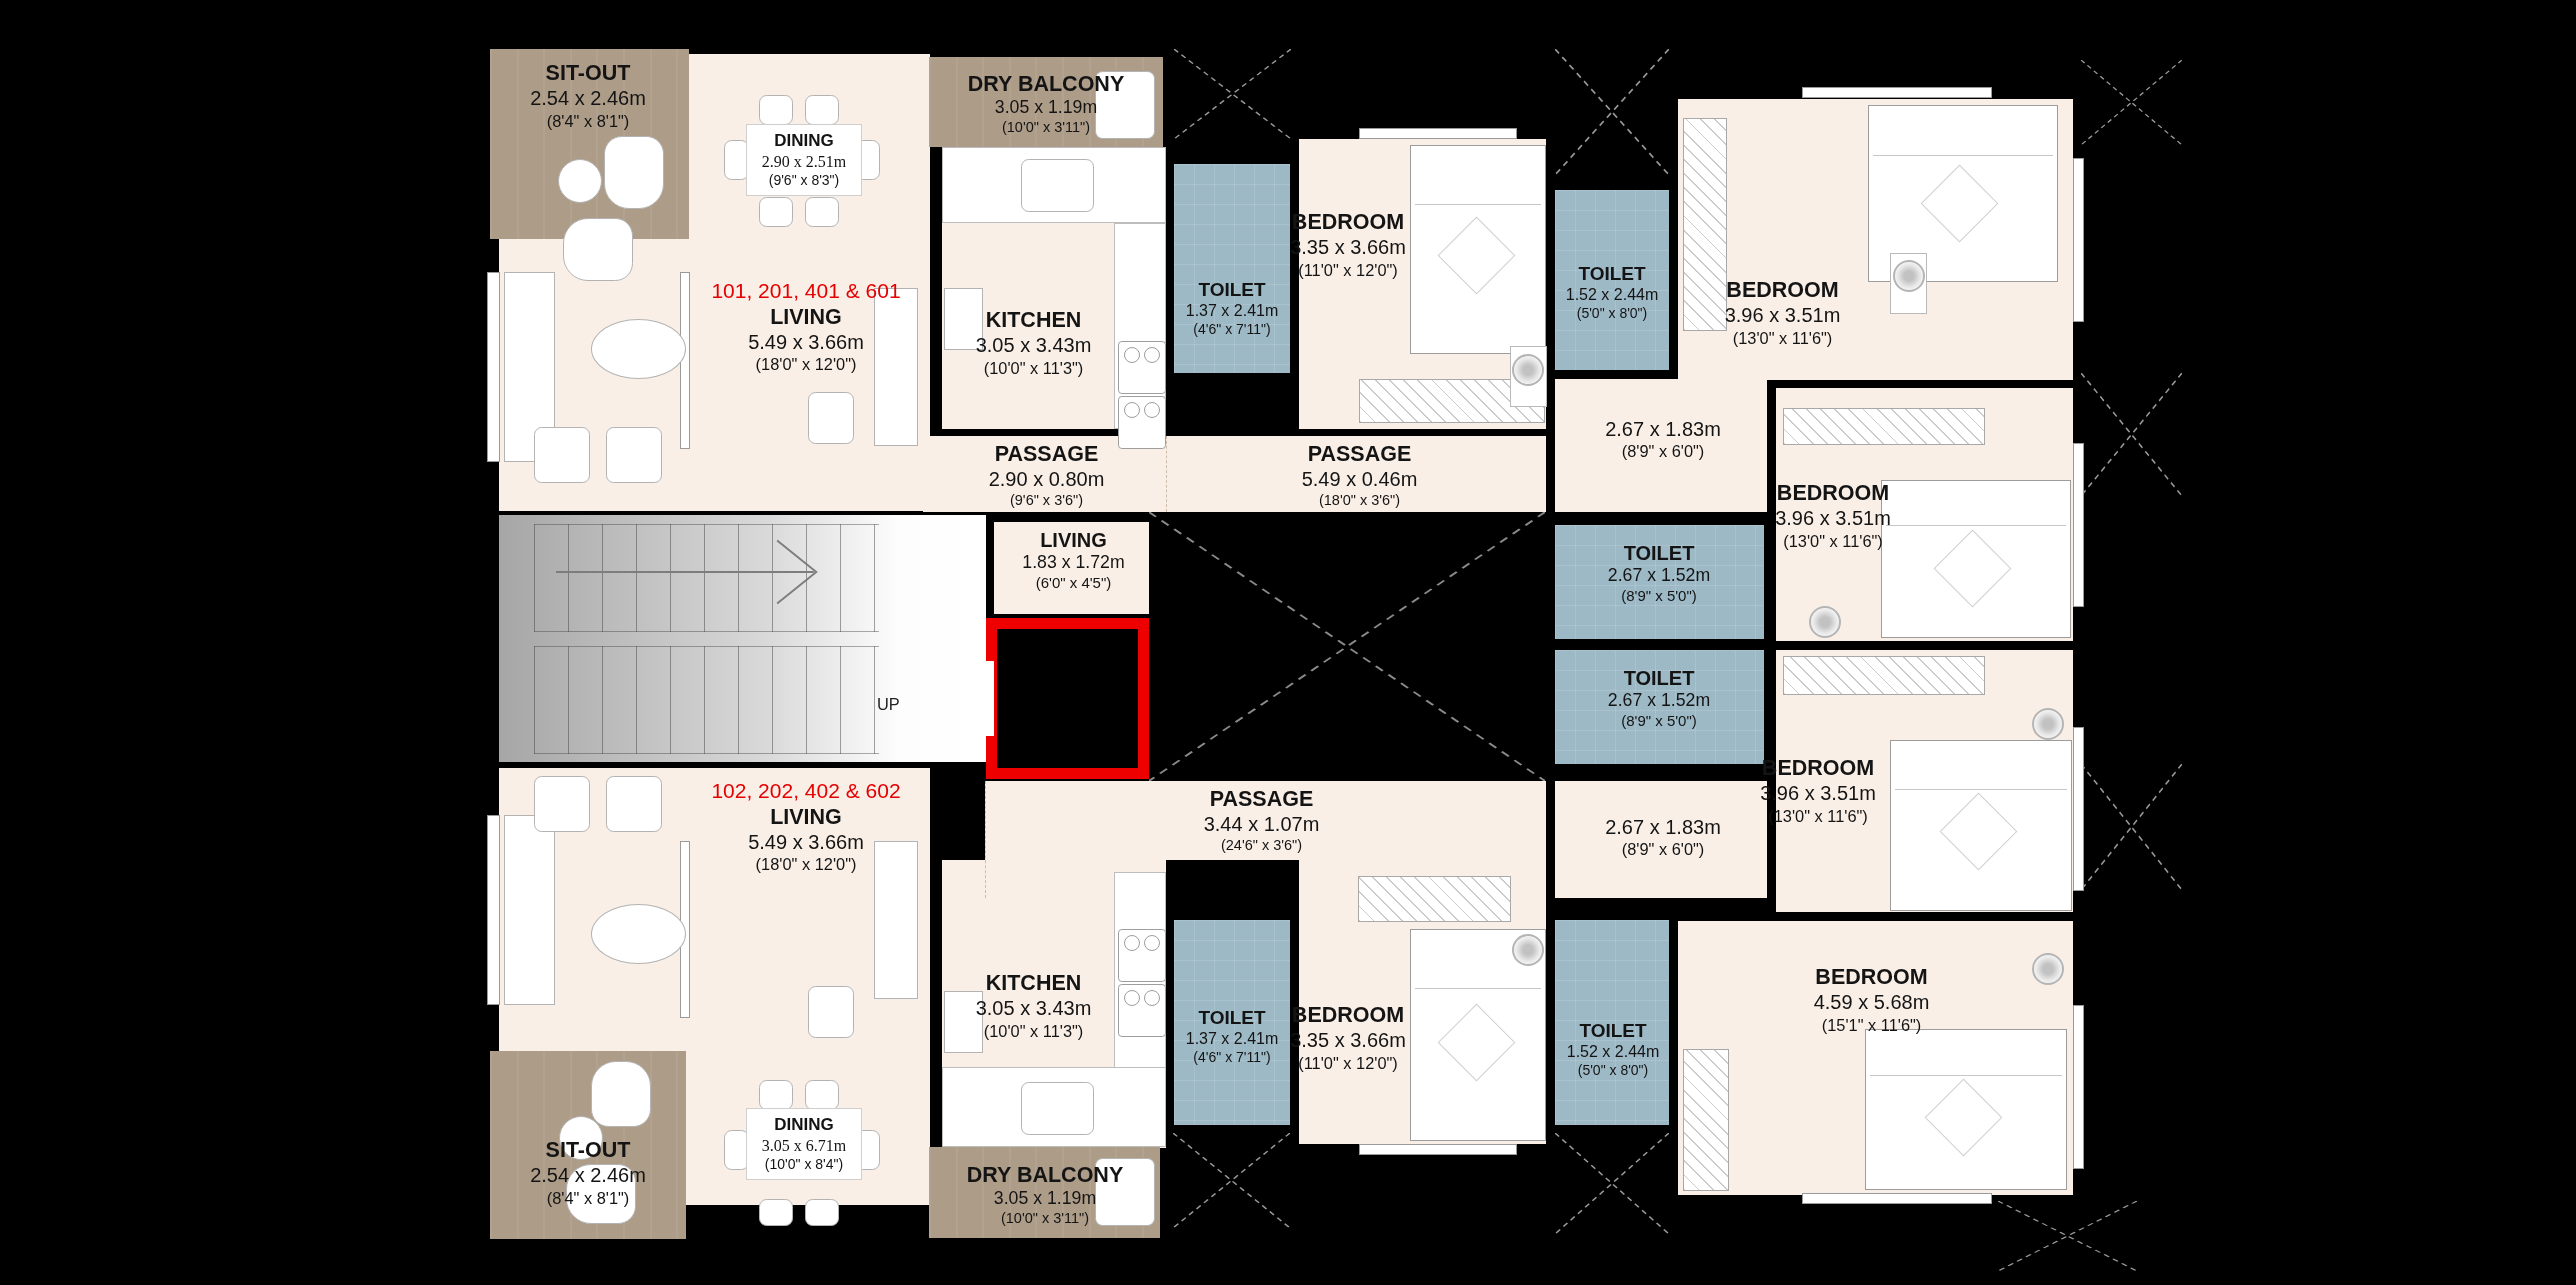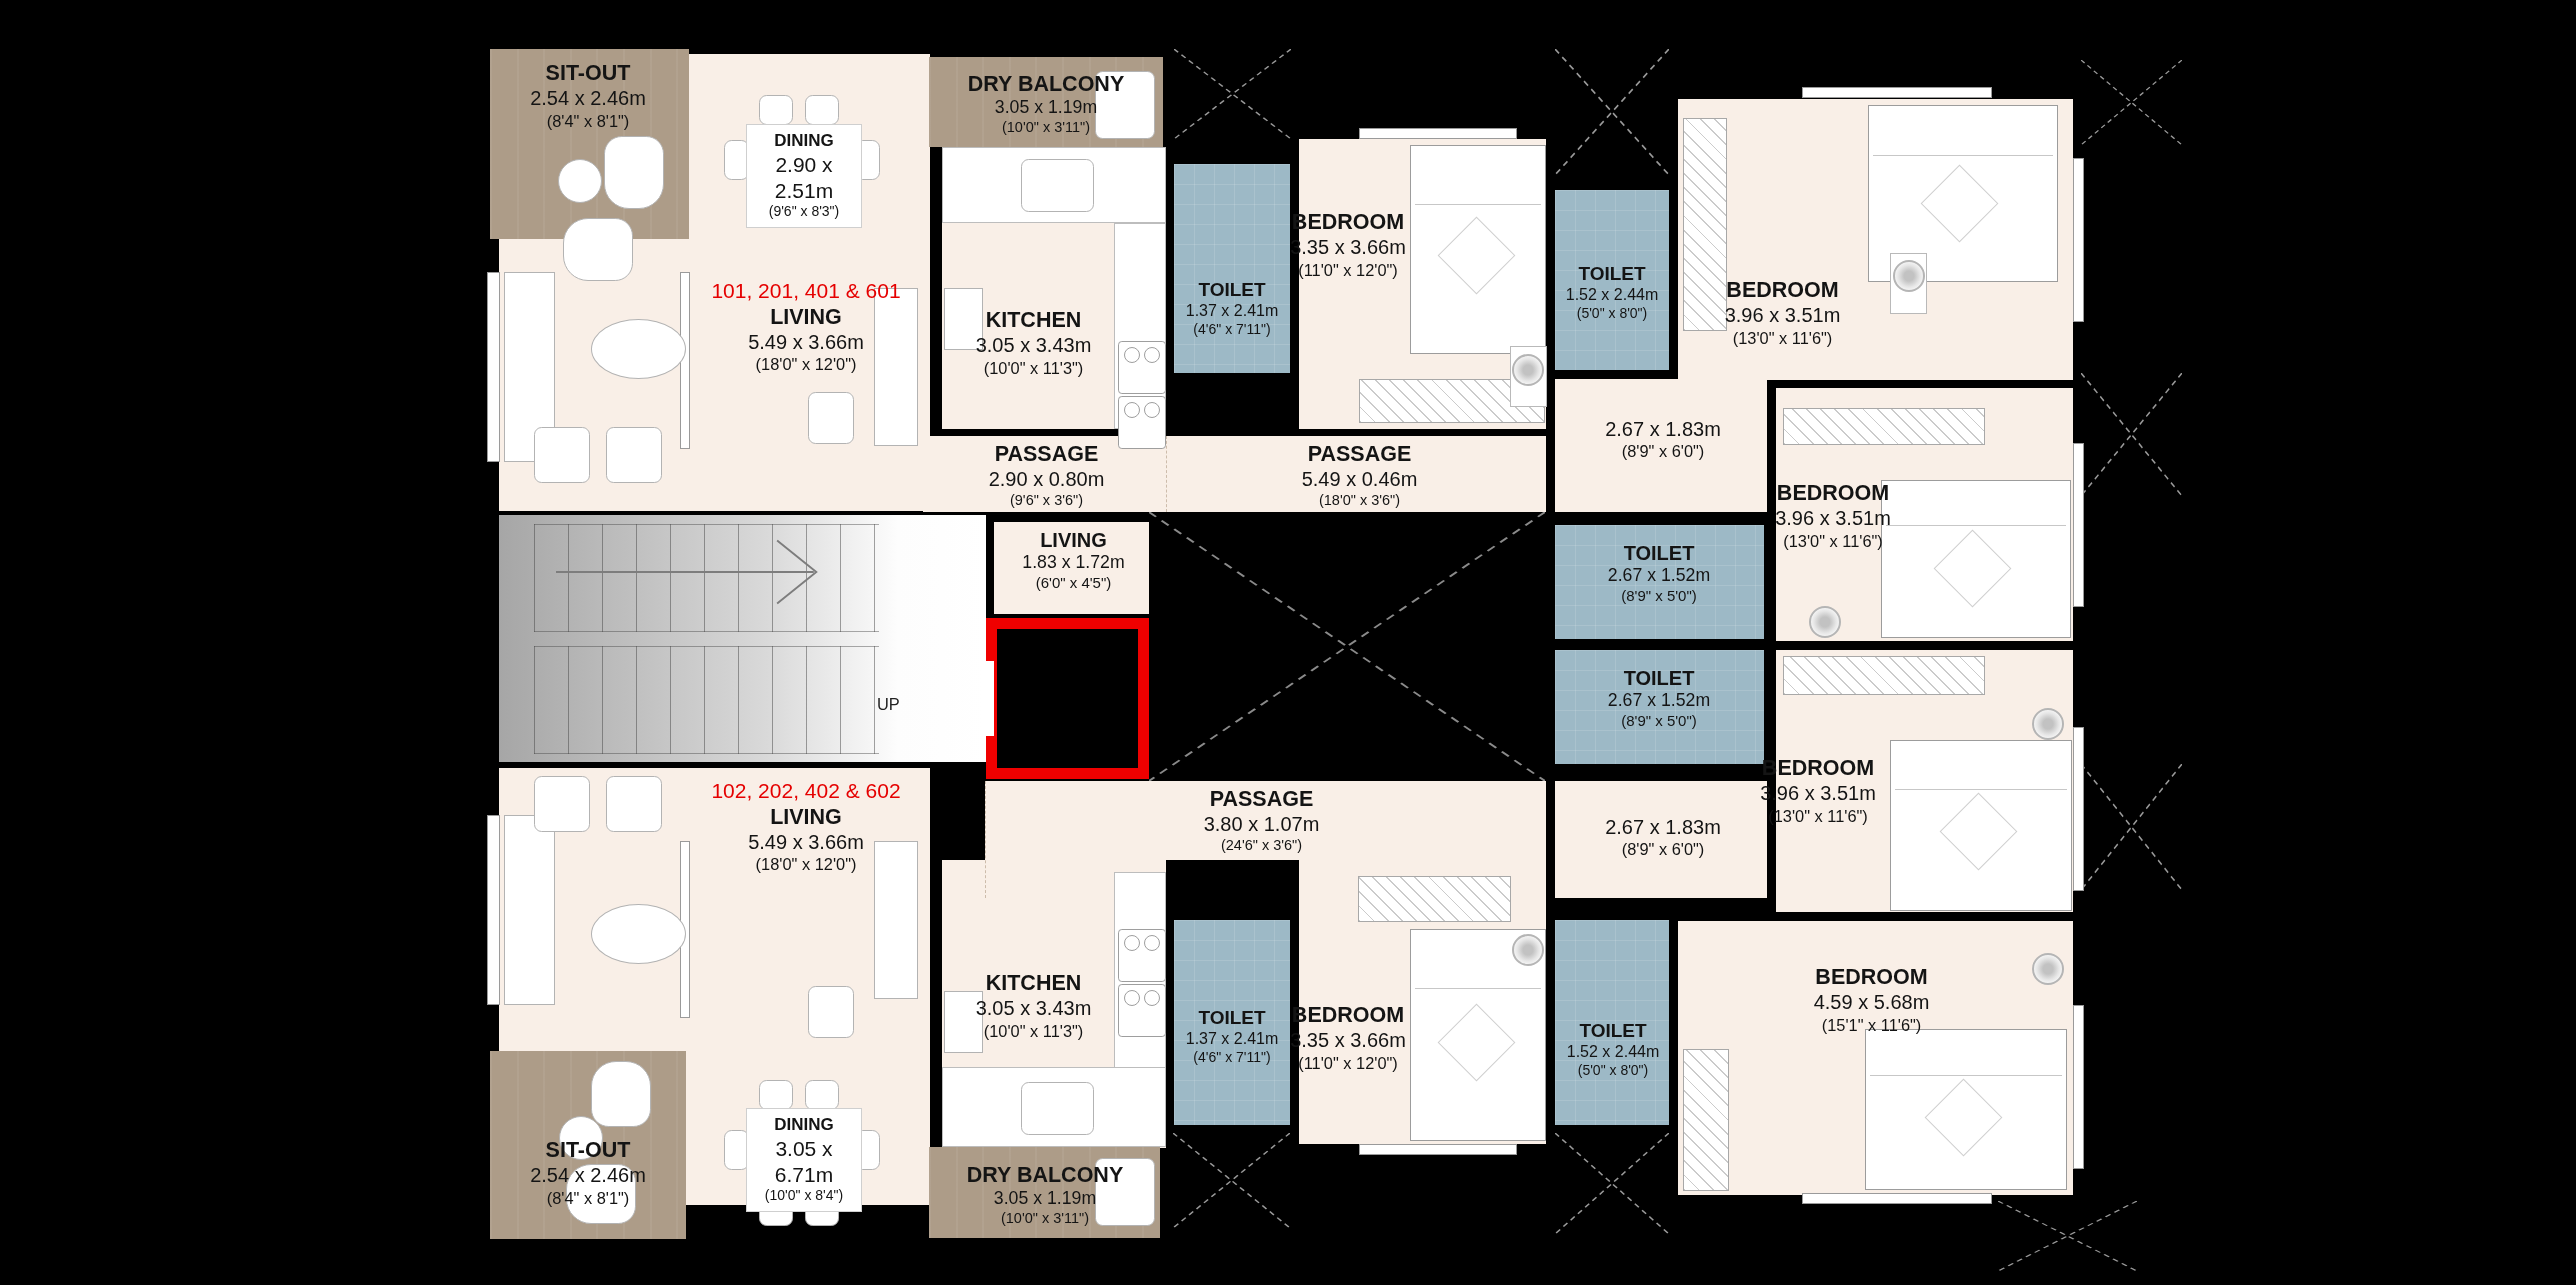--- a/index.html
+++ b/index.html
@@ -39,21 +39,21 @@
   .lbl .mt{font-size:20px;}
   .lbl .im{font-size:16.4px;}
   .lbl.small .nm{font-size:19px;}
   .lbl.small .mt{font-size:16px;}
   .lbl.small .im{font-size:14px;}
   .lbl.mid .nm{font-size:20px;}
   .lbl.mid .mt{font-size:17.7px;}
   .lbl.mid .im{font-size:15px;}
   .lbl.boxed{background:#fff;border:0.6px solid #cfcfcf;padding:6.3px 2.5px;}
   .lbl.boxed .nm{font-size:17px;}
-  .lbl.boxed .mt{font-size:21px;}
+  .lbl.boxed .mt{font-size:16px;font-family:Liberation Serif, serif;}
   .lbl.boxed .im{font-size:14px;}
   .up{position:absolute;font-size:16.4px;color:#222;}
   .dashv{position:absolute;border-left:1.9px dashed #cdbcab;}
 </style>
 </head>
 <body>
 
 <div id="plan">
 
   <div class="abs floor" style="left:499px;top:54px;width:431px;height:457px;"></div>
@@ -354,21 +354,21 @@
       <div class="mt">2.67 x 1.52m</div>
       <div class="im">(8'9" x 5'0")</div>
   </div>
   <div class="lbl" style="left:1723px;top:755px;width:190px;">
     <div class="nm">BEDROOM</div>
       <div class="mt">3.96 x 3.51m</div>
       <div class="im">(13'0" x 11'6")</div>
   </div>
   <div class="lbl" style="left:1157px;top:786px;width:209px;">
     <div class="nm">PASSAGE</div>
-      <div class="mt">3.80 x 1.07m</div>
+      <div class="mt">3.44 x 1.07m</div>
       <div class="im" style="font-size:14.5px;">(24'6" x 3'6")</div>
   </div>
   <div class="lbl" style="left:667px;top:778px;width:278px;">
     <div class="un">102, 202, 402 &amp; 602</div>
       <div class="nm">LIVING</div>
       <div class="mt">5.49 x 3.66m</div>
       <div class="im">(18'0" x 12'0")</div>
   </div>
   <div class="lbl" style="left:1565px;top:815px;width:196px;">
     <div class="mt">2.67 x 1.83m</div>

